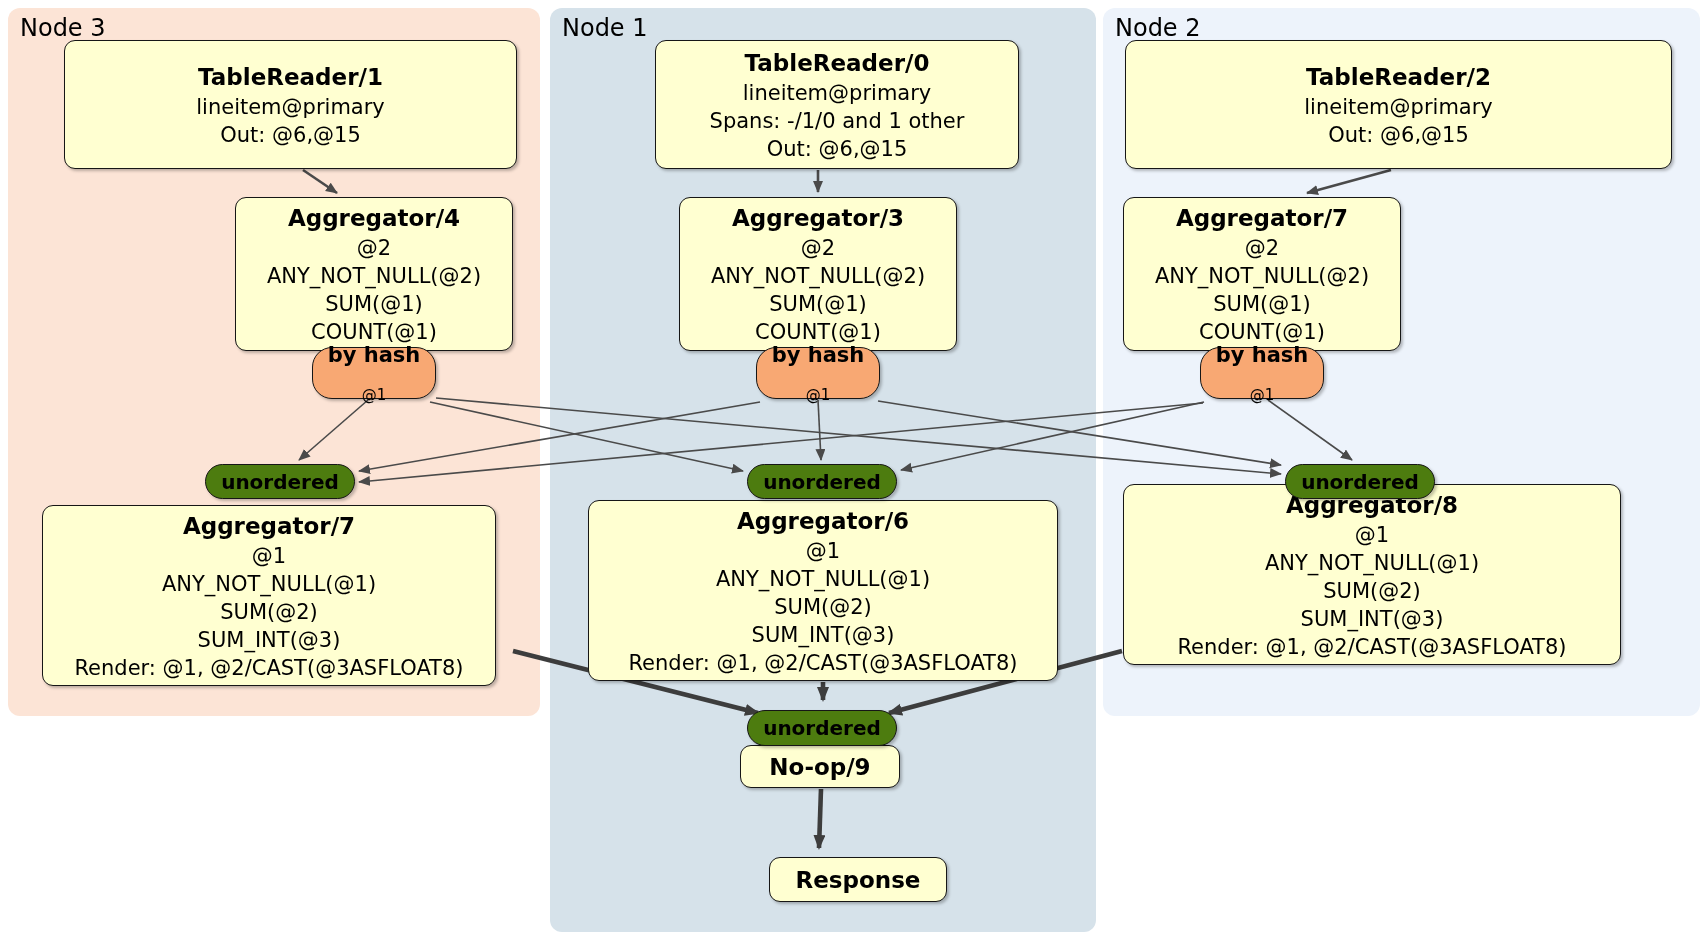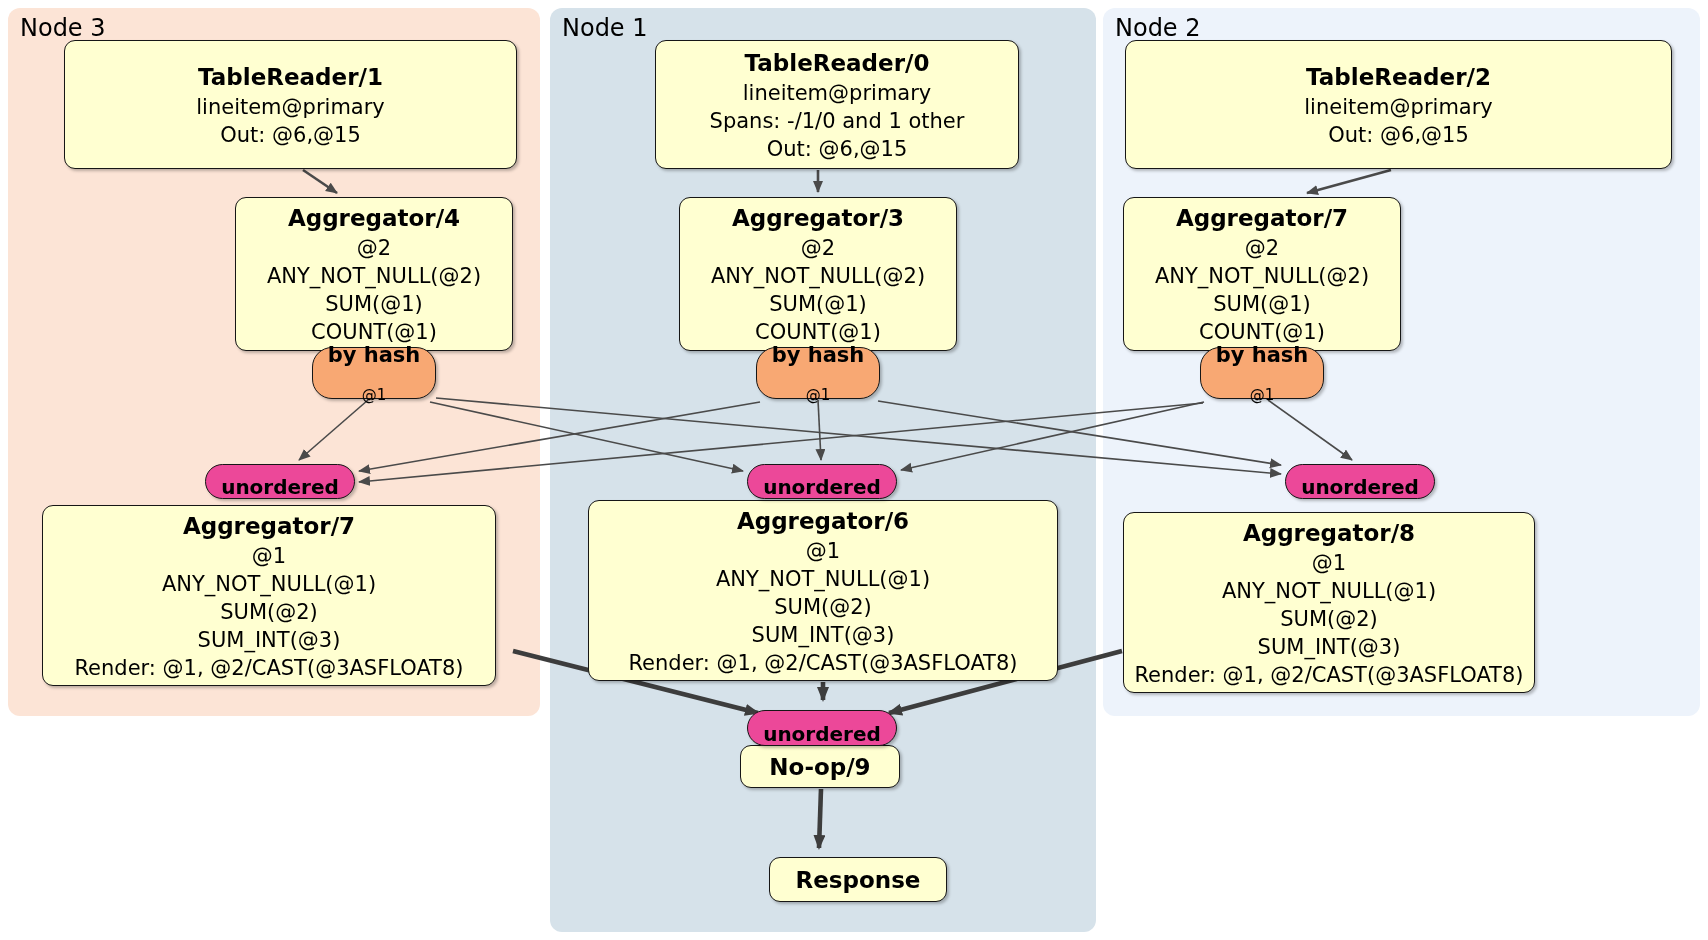--- a/index.html
+++ b/index.html
@@ -20,21 +20,21 @@
   .op { position:absolute; background:#ffffd1; border:1.6px solid #161616; border-radius:11px;
         box-sizing:border-box; display:flex; flex-direction:column; justify-content:center;
         align-items:center; text-align:center; box-shadow:2px 2px 3px rgba(0,0,0,0.25); }
   .op-title { font-weight:bold; font-size:23px; line-height:32px; white-space:nowrap; }
   .op-line  { font-size:21px;  line-height:28px; white-space:nowrap; }
 
   .oval { position:absolute; border:1.6px solid #161616; box-sizing:border-box;
           display:flex; flex-direction:column; justify-content:center; align-items:center;
           box-shadow:2px 2px 3px rgba(0,0,0,0.25);gap:20px; }
   .hash   { background:#f8a873; border-radius:20px; }
-  .stream { background:#ec4899; border-radius:18px;justify-content:flex-end; }
+  .stream { background:#4d7c0f; border-radius:18px; }
   .rlabel { font-weight:bold; font-size:21px; line-height:24px; white-space:nowrap; }
   .rkey   { font-size:15px; line-height:17px; white-space:nowrap; }
   .stream .rlabel { font-size:20px; line-height:22px; }
 </style>
 </head>
 <body>
 
 <div class="group group-node3">
   <div class="group-label">Node 3</div>
 </div>
@@ -129,21 +129,21 @@
 
 <div class="op" style="left:588px;top:500px;width:470px;height:181px">
   <div class="op-title">Aggregator/6</div>
   <div class="op-line">@1</div>
   <div class="op-line">ANY_NOT_NULL(@1)</div>
   <div class="op-line">SUM(@2)</div>
   <div class="op-line">SUM_INT(@3)</div>
   <div class="op-line">Render: @1, @2/CAST(@3ASFLOAT8)</div>
 </div>
 
-<div class="op" style="left:1123px;top:512px;width:412px;height:181px">
+<div class="op" style="left:1123px;top:484px;width:498px;height:181px">
   <div class="op-title">Aggregator/8</div>
   <div class="op-line">@1</div>
   <div class="op-line">ANY_NOT_NULL(@1)</div>
   <div class="op-line">SUM(@2)</div>
   <div class="op-line">SUM_INT(@3)</div>
   <div class="op-line">Render: @1, @2/CAST(@3ASFLOAT8)</div>
 </div>
 
 <div class="op" style="left:740px;top:745px;width:160px;height:43px">
   <div class="op-title">No-op/9</div>

